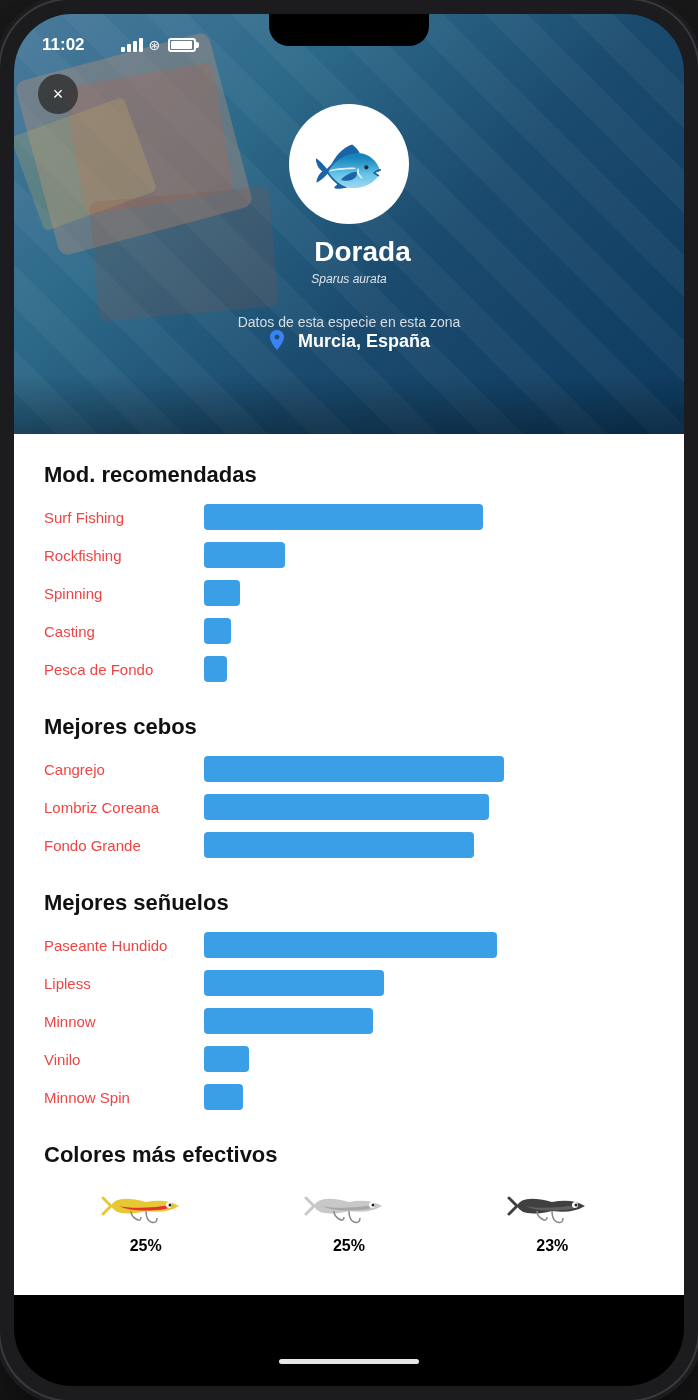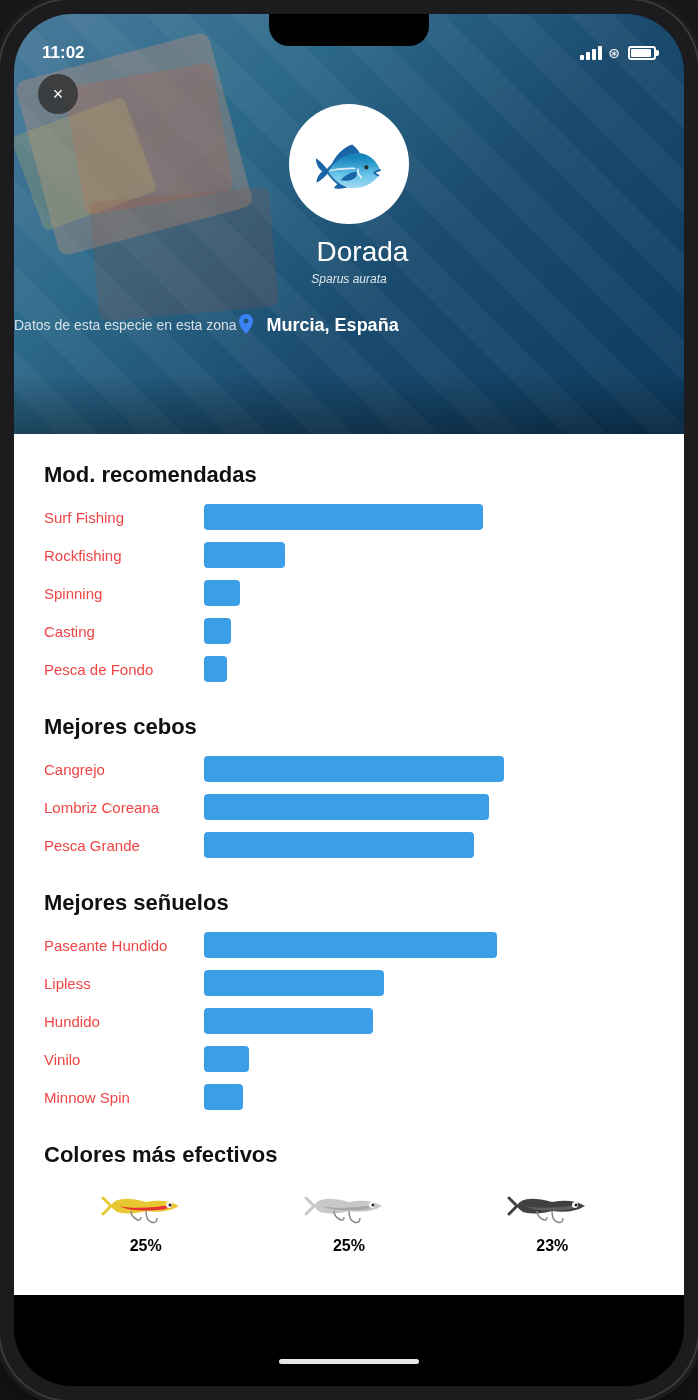--- a/index.html
+++ b/index.html
@@ -27,29 +27,29 @@
       right: 14px;
       bottom: 14px;
       background: #000;
       border-radius: 58px;
       overflow: hidden;
     }
     
     .status-bar {
       background: transparent;
       position: absolute;
-      top: 8px;
+      top: 0;
       left: 0;
       right: 0;
       height: 50px;
       z-index: 10;
       display: flex;
       align-items: center;
-      justify-content: space-between;
       padding: 12px 28px 0;
+      gap: 36px;
     }
     .status-time {
       color: #fff;
       font-size: 17px;
       font-weight: 600;
     }
     .status-icons {
       display: flex;
       align-items: center;
       gap: 6px;
@@ -209,41 +209,42 @@
       transform: scaleX(-1);
     }
     .fish-name {
       position: absolute;
       top: 222px;
       left: 16px;
       right: 0;
       text-align: center;
       color: #fff;
       font-size: 28px;
-      font-weight: 400;
+      font-weight: 700;
       z-index: 5;
       padding-left: 11px;
     }
     .fish-latin {
       position: absolute;
       top: 258px;
       left: 0;
       right: 0;
       text-align: center;
       color: rgba(255,255,255,0.85);
       font-size: 12px;
       font-style: italic;
       z-index: 5;
     }
     .location-row {
       position: absolute;
       top: 300px;
       left: 0;
       right: 0;
       display: flex;
+      flex-direction: column;
       align-items: center;
       z-index: 5;
     }
     .location-subtitle {
       color: rgba(255,255,255,0.8);
       font-size: 14px;
     }
     .location-name {
       color: #fff;
       font-size: 18px;
@@ -448,21 +449,21 @@
                   <div class="bar-fill" style="width: 66.6667%;"></div>
                 </div>
               </div>
               <div class="bar-row">
                 <div class="bar-label">Lombriz Coreana</div>
                 <div class="bar-track">
                   <div class="bar-fill" style="width: 63.3333%;"></div>
                 </div>
               </div>
               <div class="bar-row">
-                <div class="bar-label">Pesca Grande</div>
+                <div class="bar-label">Fondo Grande</div>
                 <div class="bar-track">
                   <div class="bar-fill" style="width: 60%;"></div>
                 </div>
               </div>
             </div>
         </div>
 
         <div class="section-divider"></div>
 
         <div>
@@ -474,21 +475,21 @@
                   <div class="bar-fill" style="width: 65%;"></div>
                 </div>
               </div>
               <div class="bar-row">
                 <div class="bar-label">Lipless</div>
                 <div class="bar-track">
                   <div class="bar-fill" style="width: 40%;"></div>
                 </div>
               </div>
               <div class="bar-row">
-                <div class="bar-label">Hundido</div>
+                <div class="bar-label">Minnow</div>
                 <div class="bar-track">
                   <div class="bar-fill" style="width: 37.5%;"></div>
                 </div>
               </div>
               <div class="bar-row">
                 <div class="bar-label">Vinilo</div>
                 <div class="bar-track">
                   <div class="bar-fill" style="width: 10%;"></div>
                 </div>
               </div>

